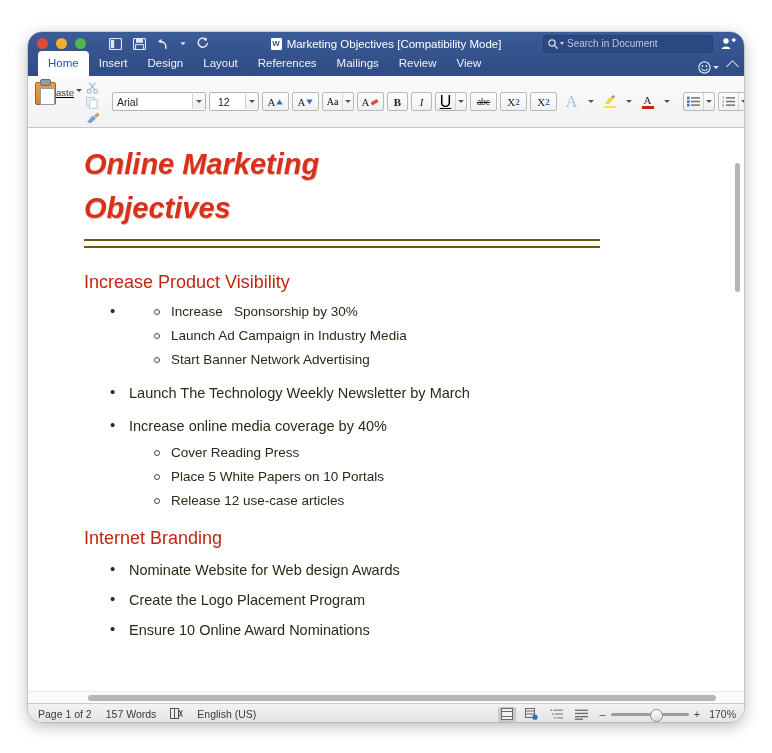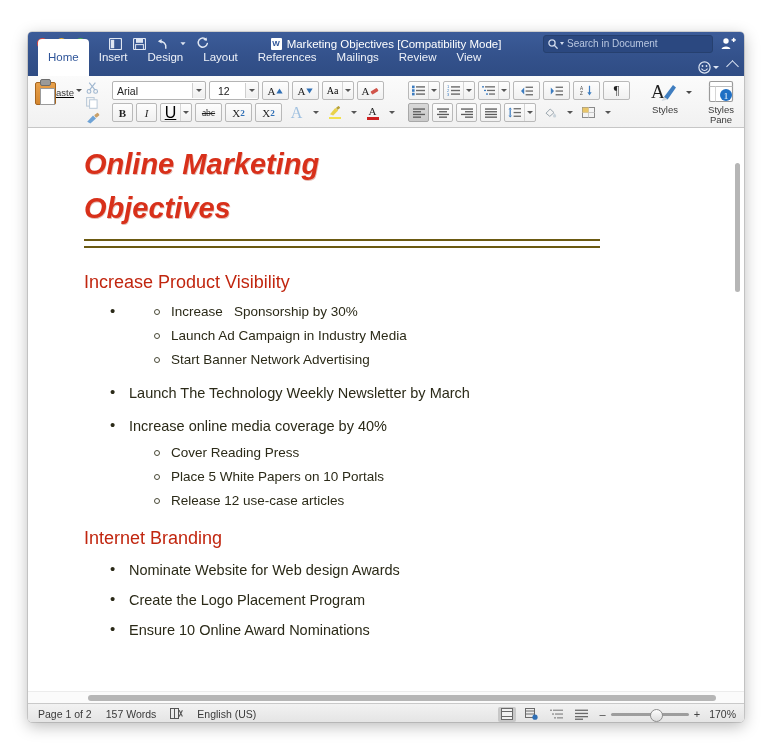--- a/index.html
+++ b/index.html
@@ -15,21 +15,21 @@
     width: 772px; height: 753px;
     background: #ffffff;
   }
 
   
   #window {
     position: absolute;
     left: 28px; top: 32px;
     width: 716px; height: 690px;
     background: #ffffff;
-    border-radius: 4px;
+    border-radius: 14px;
     overflow: hidden;
     box-shadow: 0 4px 16px rgba(0,0,0,0.28), 0 0 0 0.5px rgba(0,0,0,0.25);
   }
 
   
   .titlebar {
     position: relative;
     height: 23px;
     background: linear-gradient(to bottom, #3c5c99 0%, #34528c 100%);
     display: flex;
@@ -119,21 +119,21 @@
     height: 21px;
     background: linear-gradient(to bottom, #34528c 0%, #2f4c84 100%);
     display: flex;
     align-items: flex-end;
     position: relative;
     padding-left: 10px;
   }
   .tab {
     font-size: 11.5px;
     color: #eef2f9;
-    padding: 8px 10px;
+    padding: 2px 10px;
     height: 21px;
     line-height: 21px;
     white-space: nowrap;
     font-family: "Liberation Sans", sans-serif;
   }
   .tab.active {
     background: #ffffff;
     color: #2f5599;
     border-top-left-radius: 4px;
     border-top-right-radius: 4px;
@@ -212,21 +212,21 @@
     border-top: 3.5px solid #4a4a4a;
     margin-left: 2px; margin-top: 10px;
   }
   .clip-tools {
     display: flex; flex-direction: column; gap: 2px;
     margin-left: 3px; margin-top: 2px;
   }
   .clip-tools .ct { width: 15px; height: 13px; display:flex; align-items:center; justify-content:center; }
 
   
-  .fontgroup { display: flex; flex-direction: column; justify-content: center; gap: 3px; padding: 0 4px; }
+  .fontgroup { display: flex; flex-direction: row; justify-content: center; gap: 3px; padding: 0 4px; }
   .frow { display: flex; align-items: center; gap: 3px; }
   .combo {
     height: 17px;
     background: #ffffff;
     border: 1px solid #b4b4b4;
     border-radius: 2px;
     display: flex; align-items: center;
     font-size: 10.5px; color: #222;
     padding-left: 4px;
     font-family: "Liberation Sans", sans-serif;

